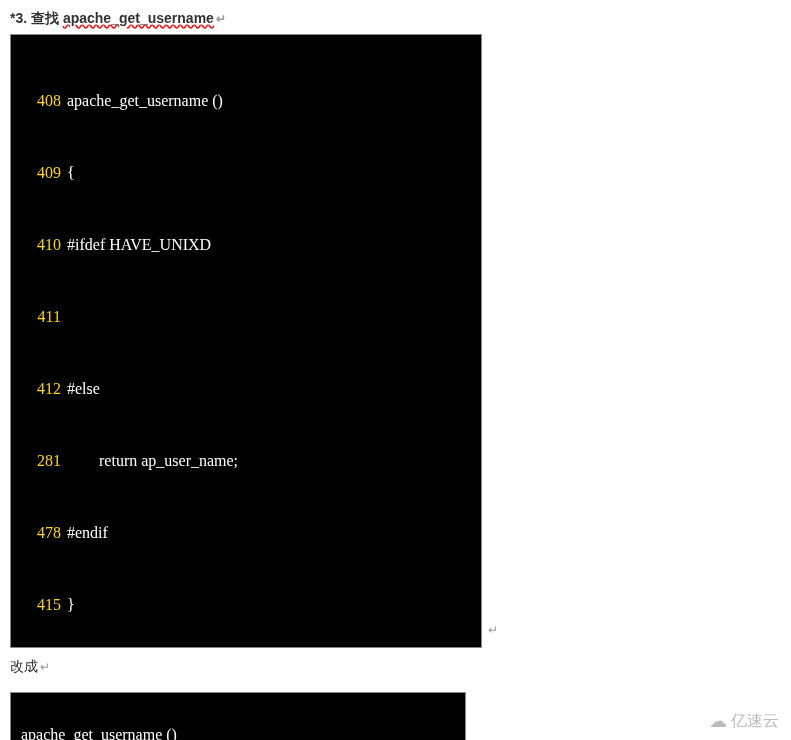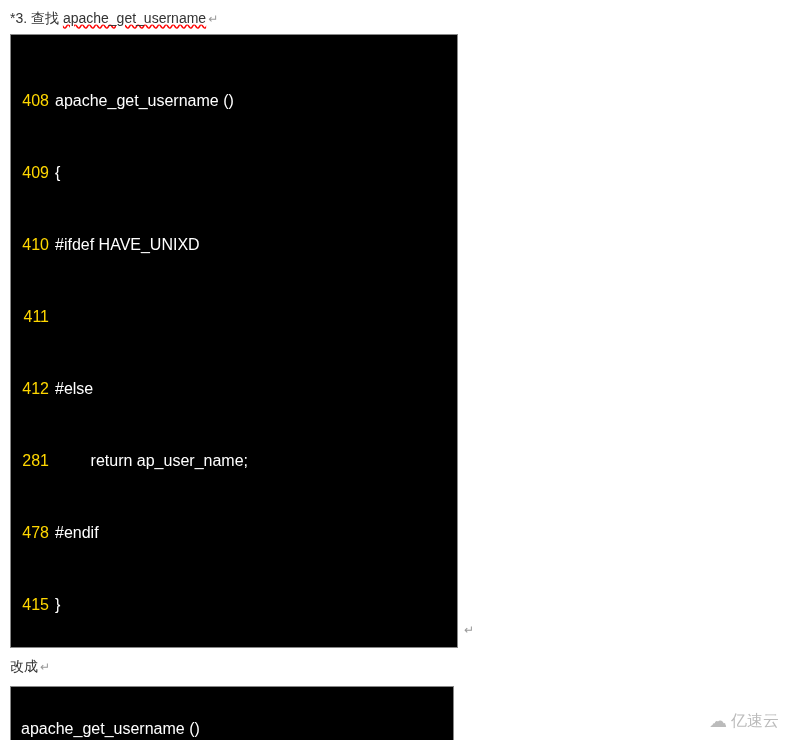--- a/index.html
+++ b/index.html
@@ -8,58 +8,59 @@
     font-family: "Microsoft YaHei", Arial, sans-serif;
     font-size: 14px;
     background: #fff;
     color: #333;
     width: 791px;
     box-sizing: border-box;
   }
   .heading {
     margin-bottom: 6px;
     font-size: 14px;
+    font-weight: bold;
   }
   .underline-red {
     text-decoration: underline;
     text-decoration-style: wavy;
     text-decoration-color: red;
   }
   .return-mark {
     color: #999;
     font-size: 12px;
     margin-left: 2px;
   }
   .code-block {
     background: #000;
     color: #fff;
-    font-family: Liberation Sans, sans-serif;
+    font-family: Liberation Serif, serif;
     font-size: 16px;
-    padding: 6px 0;
+    padding: 6px 12px;
     display: inline-block;
     border: 1px solid #888;
     line-height: 1.5;
     white-space: pre;
   }
   .code-block .row {
     display: flex;
   }
   .code-block .lineno {
     color: #ffd700;
     width: 38px;
     text-align: right;
     padding-right: 6px;
     flex-shrink: 0;
   }
   .code-block .codetxt {
     color: #fff;
     padding-right: 8px;
   }
   .plain-text {
-    margin: 10px 0 10px 0;
+    margin: 10px 0 16px 0;
   }
   .watermark {
     position: fixed;
     bottom: 8px;
     right: 12px;
     font-size: 16px;
     color: #bbb;
     display: flex;
     align-items: center;
     gap: 4px;

